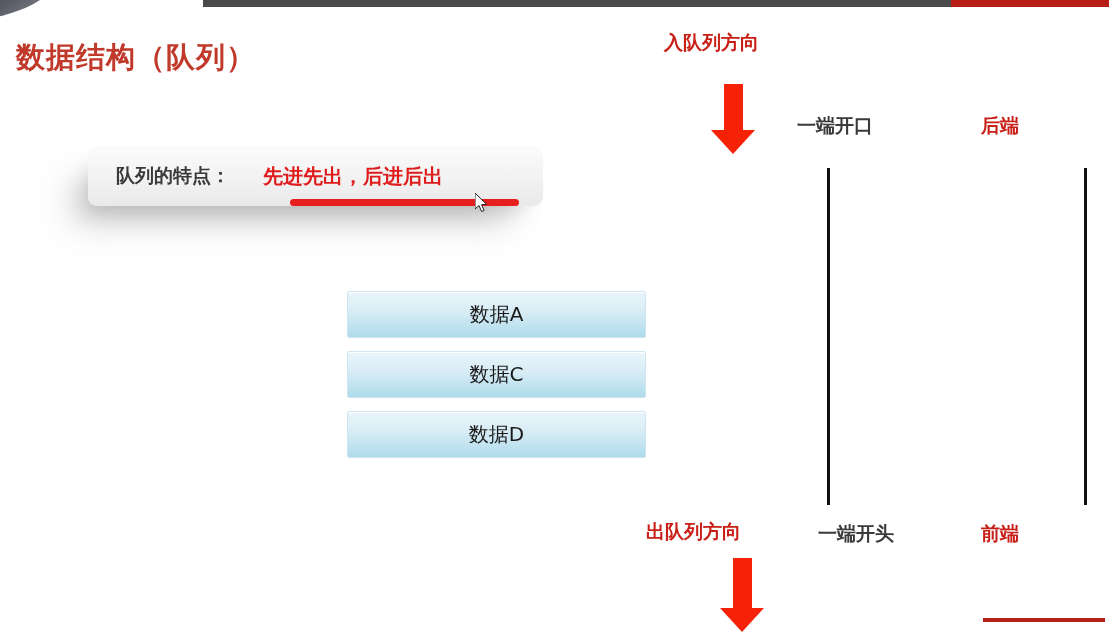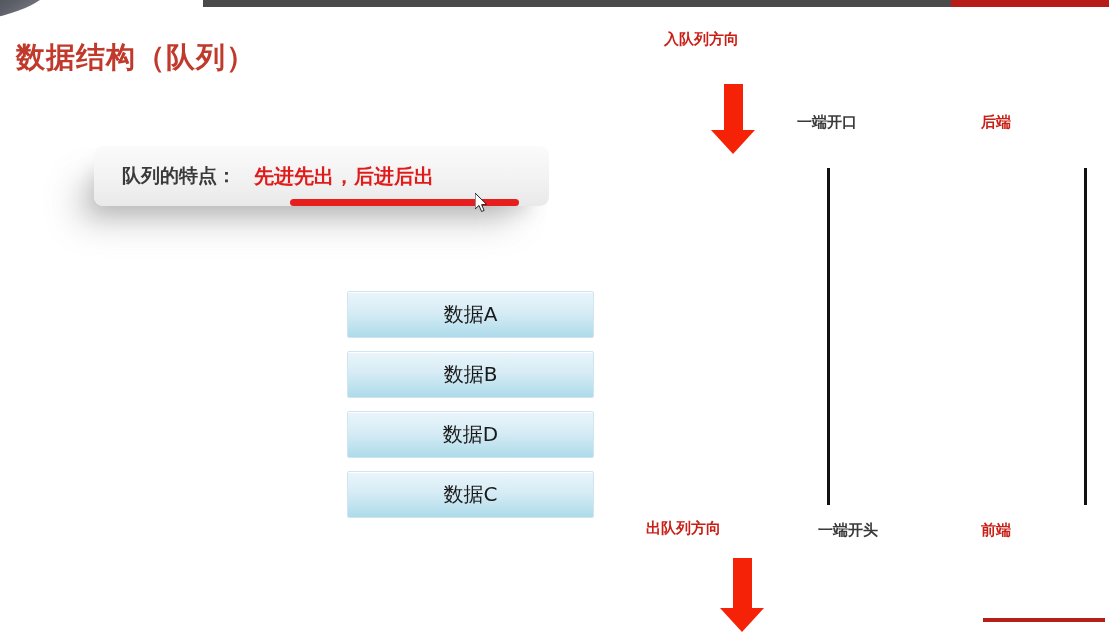--- a/index.html
+++ b/index.html
@@ -54,21 +54,21 @@
     font-size: 29px;
     font-weight: bold;
     color: #c0392b;
     letter-spacing: 1px;
     white-space: nowrap;
   }
 
   
   .callout {
     position: absolute;
-    left: 94px;
+    left: 88px;
     top: 146px;
     width: 455px;
     height: 60px;
     background: linear-gradient(180deg, #fbfbfb 0%, #f2f2f2 55%, #e9e9e9 100%);
     border-radius: 9px;
     box-shadow: -26px 26px 34px -12px rgba(120,120,120,0.42),
                 -10px 14px 20px -10px rgba(120,120,120,0.32);
   }
   .callout-inner {
     position: absolute;
@@ -84,62 +84,62 @@
   .callout-label {
     font-size: 19px;
     font-weight: bold;
     color: #3a3a3a;
     white-space: nowrap;
   }
   .callout-value {
     font-size: 20px;
     font-weight: bold;
     color: #e01b1b;
-    margin-left: 18px;
+    margin-left: 33px;
     white-space: nowrap;
   }
   .callout-underline {
     position: absolute;
     left: 290px;
     top: 199px;
     width: 229px;
     height: 7px;
     background: #e61e1e;
     border-radius: 4px;
   }
 
   
   .blocks {
     position: absolute;
     left: 347px;
     top: 291px;
   }
   .data-block {
-    width: 247px;
+    width: 299px;
     height: 47px;
     margin-bottom: 13px;
     background: linear-gradient(180deg, #eaf5fb 0%, #d7ecf5 45%, #addbea 100%);
     border: 1px solid #cfe6f0;
     border-radius: 2px;
     box-sizing: border-box;
     display: flex;
     align-items: center;
     justify-content: center;
     box-shadow: inset 0 1px 0 rgba(255,255,255,0.9);
   }
   .data-block-label {
     font-size: 20px;
     color: #1a1a1a;
     font-family: "DejaVu Sans", "Liberation Sans", sans-serif;
   }
 
   
   .lbl {
     position: absolute;
-    font-size: 15px;
+    font-size: 19px;
     font-weight: bold;
     white-space: nowrap;
   }
   .lbl-red   { color: #c81f16; }
   .lbl-dark  { color: #3a3a3a; }
 
   .enqueue-label  { left: 664px; top: 30px; }
   .open-end-label { left: 797px; top: 113px; }
   .rear-label     { left: 981px; top: 113px; font-family: Liberation Mono, monospace; }
   .dequeue-label  { left: 646px; top: 519px; }
@@ -212,27 +212,24 @@
       <span class="callout-value">先进先出，后进后出</span>
     </div>
   </div>
   <div class="callout-underline"></div>
 
   <div class="blocks">
     <div class="data-block">
       <span class="data-block-label">数据A</span>
     </div>
     <div class="data-block">
-      <span class="data-block-label">数据B</span>
+      <span class="data-block-label">数据C</span>
     </div>
     <div class="data-block">
       <span class="data-block-label">数据D</span>
-    </div>
-    <div class="data-block">
-      <span class="data-block-label">数据C</span>
     </div>
   </div>
 
   <div class="lbl lbl-red enqueue-label">入队列方向</div>
   <div class="lbl lbl-dark open-end-label">一端开口</div>
   <div class="lbl lbl-red rear-label">后端</div>
   <div class="lbl lbl-red dequeue-label">出队列方向</div>
   <div class="lbl lbl-dark head-end-label">一端开头</div>
   <div class="lbl lbl-red front-label">前端</div>
 

